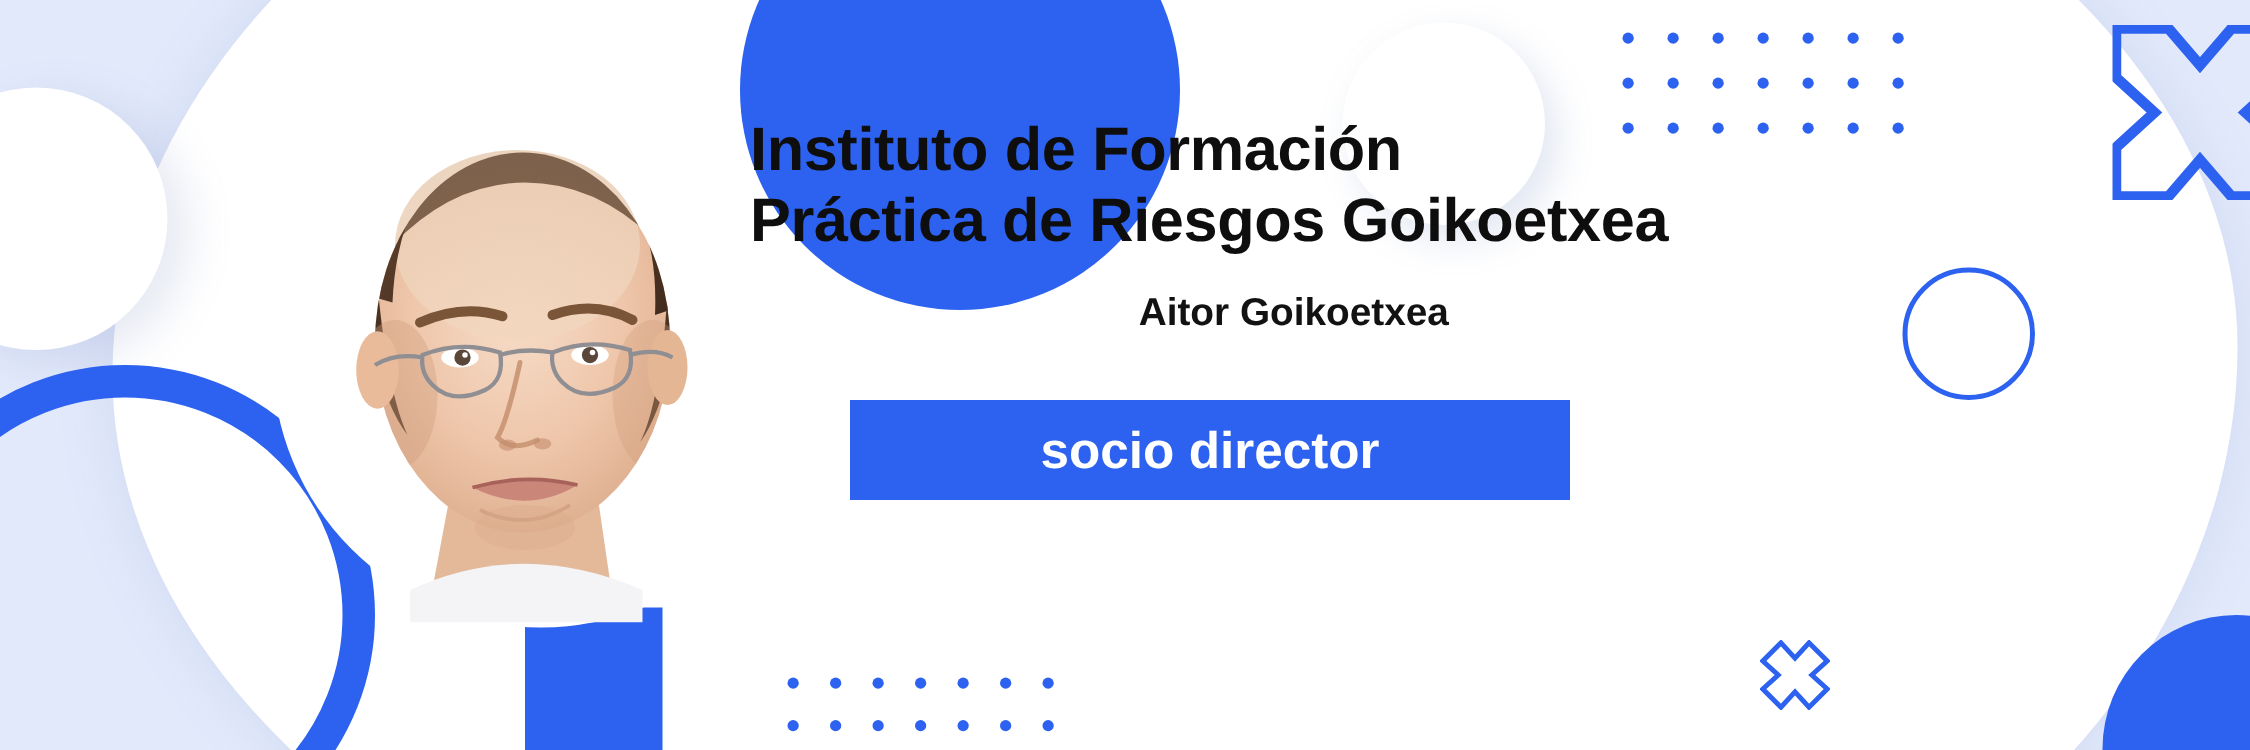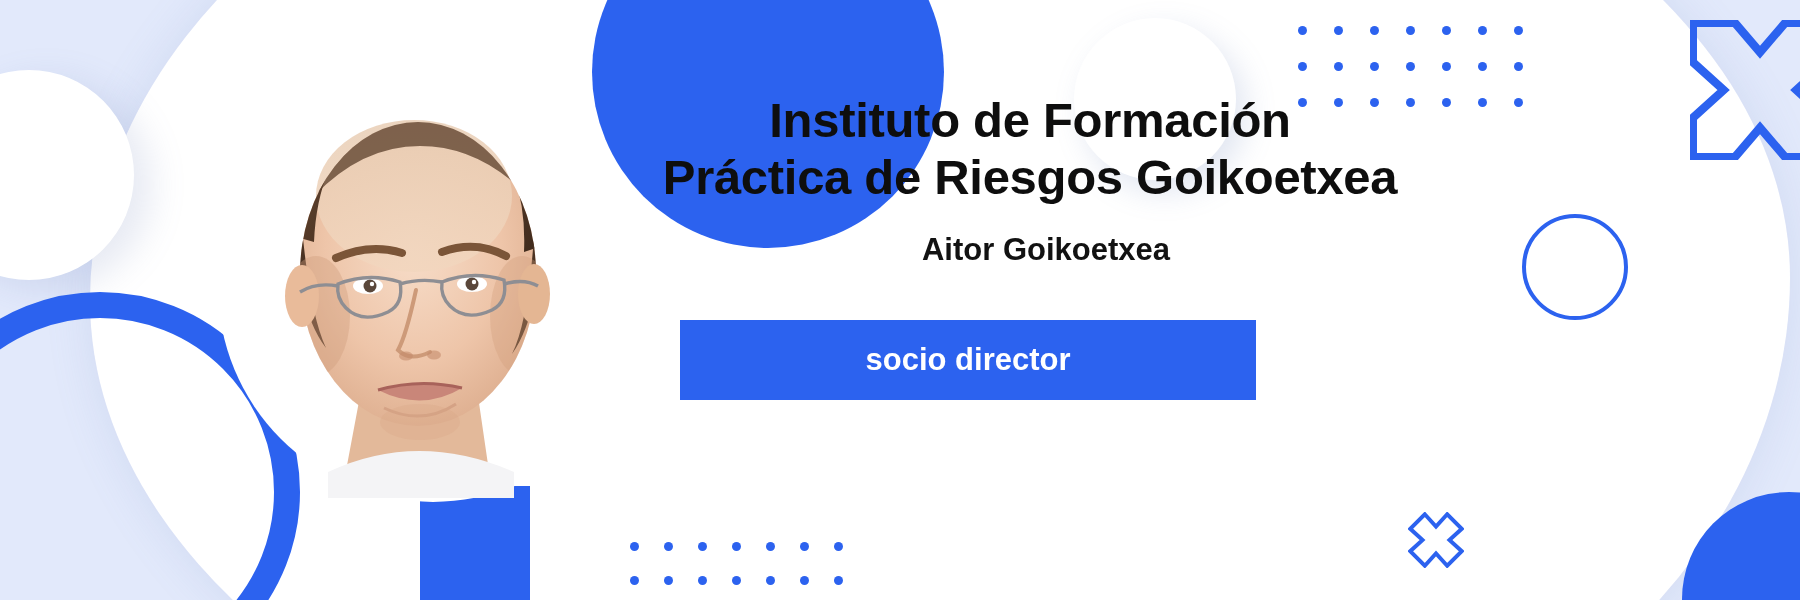--- a/index.html
+++ b/index.html
@@ -183,48 +183,47 @@
     left: 600px;
     top: 0;
     width: 860px;
     height: 600px;
   }
   .title {
     position: absolute;
     left: 0;
     top: 92px;
     width: 860px;
-    text-align: center;
     font-size: 49px;
     font-weight: 700;
     line-height: 1.17;
     color: #0e0e0e;
     letter-spacing: -0.3px;
   }
   .subtitle {
     position: absolute;
-    left: 16px;
+    left: 5px;
     top: 232px;
     width: 860px;
     text-align: center;
     font-size: 31px;
     font-weight: 700;
     color: #121212;
   }
   .cta-button {
     position: absolute;
     left: 80px;
     top: 320px;
     width: 576px;
     height: 80px;
     background: #2c62ef;
     border: none;
     color: #ffffff;
     font-family: "Liberation Sans", sans-serif;
-    font-size: 31px;
+    font-size: 41px;
     font-weight: 700;
     cursor: pointer;
     padding: 0;
   }
 </style>
 </head>
 <body>
 
 <div id="banner">
 

